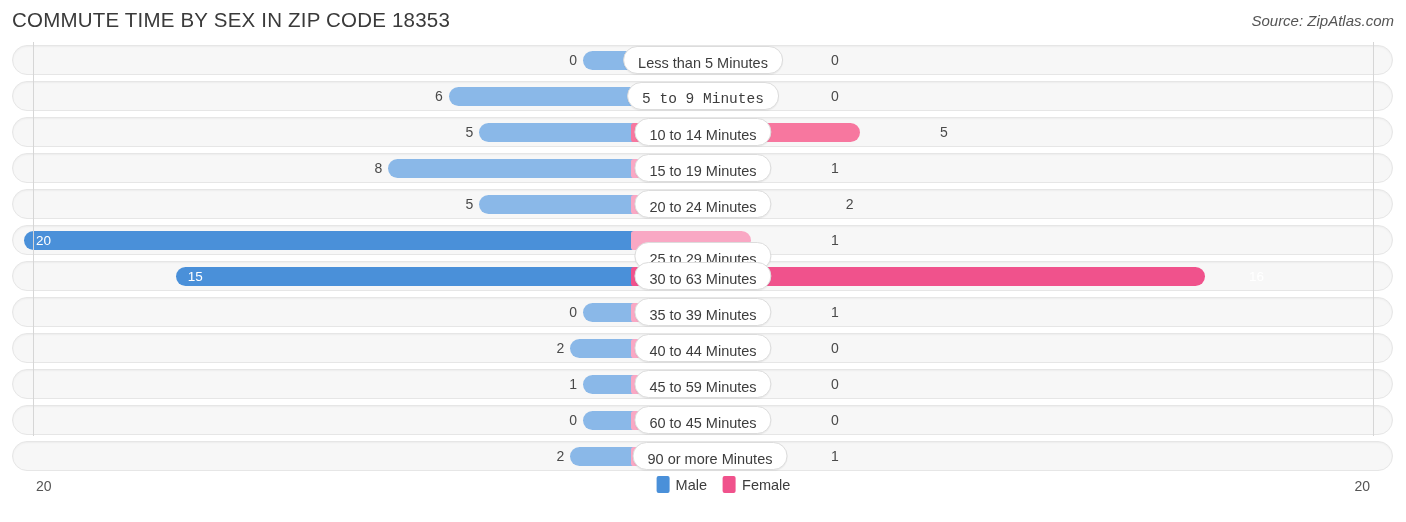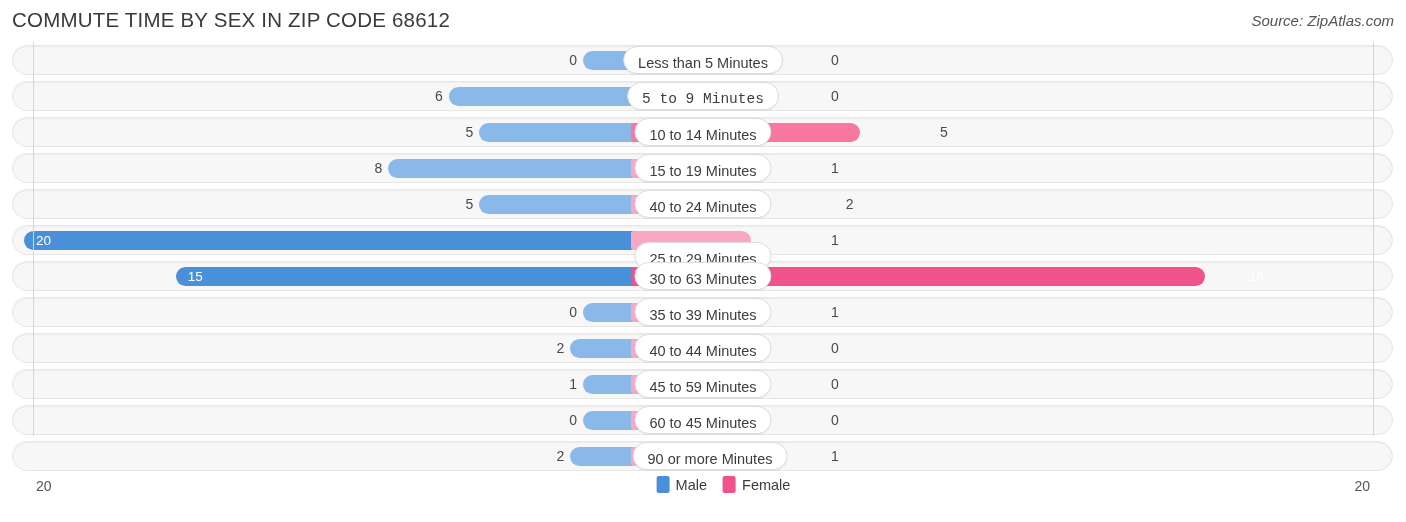--- a/index.html
+++ b/index.html
@@ -177,21 +177,21 @@
     border-radius: 2px;
     display: inline-block;
   }
   .swatch.male   { background: #4a90d9; }
   .swatch.female { background: #f0528c; }
 </style>
 </head>
 <body>
 
 <div class="header">
-  <div class="chart-title">COMMUTE TIME BY SEX IN ZIP CODE 68612</div>
+  <div class="chart-title">COMMUTE TIME BY SEX IN ZIP CODE 18353</div>
   <div class="chart-source">Source: ZipAtlas.com</div>
 </div>
 
 <div class="plot">
   <div class="axis-line left"></div>
   <div class="axis-line right"></div>
   <div class="rows" id="rows">
       <div class="row">
         <div class="track"></div>
         <div class="bar male" style="left: 583px; width: 120px;"></div>
@@ -223,21 +223,21 @@
         <div class="bar female" style="left: 631px; width: 120px;"></div>
         <div class="val" style="left: 831px;">1</div>
         <div class="center-label" style="left: 703px;">15 to 19 Minutes</div>
       </div>
       <div class="row">
         <div class="track"></div>
         <div class="bar male" style="left: 479.25px; width: 223.75px;"></div>
         <div class="val" style="left: 457.25px; width: 16px; text-align: right;">5</div>
         <div class="bar female" style="left: 631px; width: 134.75px;"></div>
         <div class="val" style="left: 845.75px;">2</div>
-        <div class="center-label" style="left: 703px;">40 to 24 Minutes</div>
+        <div class="center-label" style="left: 703px;">20 to 24 Minutes</div>
       </div>
       <div class="row">
         <div class="track"></div>
         <div class="bar male peak" style="left: 24px; width: 679px;"></div>
         <div class="val inside" style="left: 36px;">20</div>
         <div class="bar female" style="left: 631px; width: 120px;"></div>
         <div class="val" style="left: 831px;">1</div>
         <div class="center-label" style="left: 703px; margin-top: 16px;">25 to 29 Minutes</div>
       </div>
       <div class="row">

